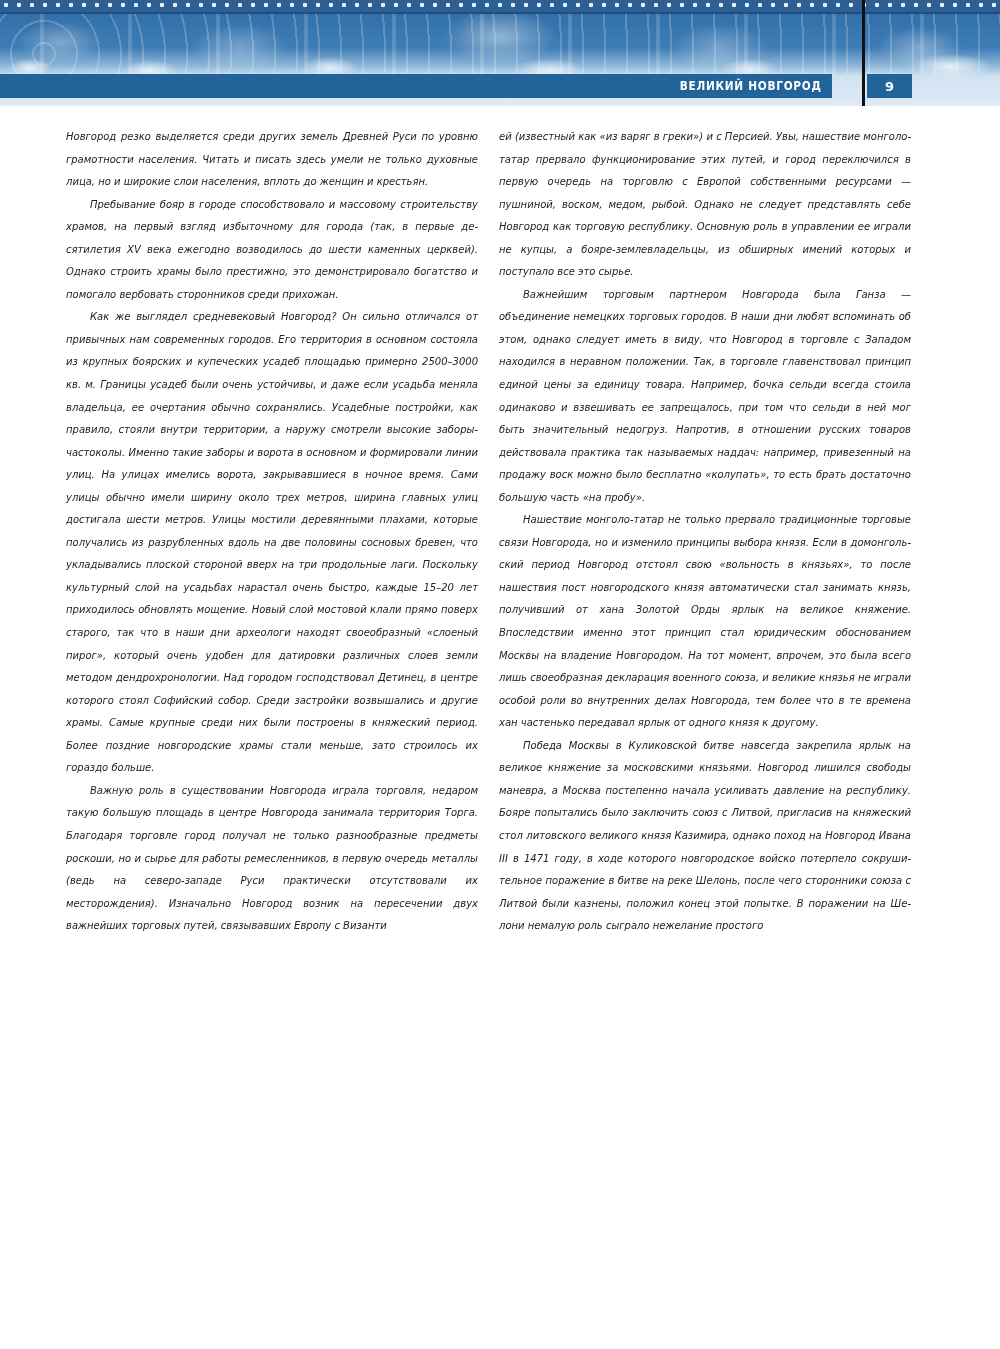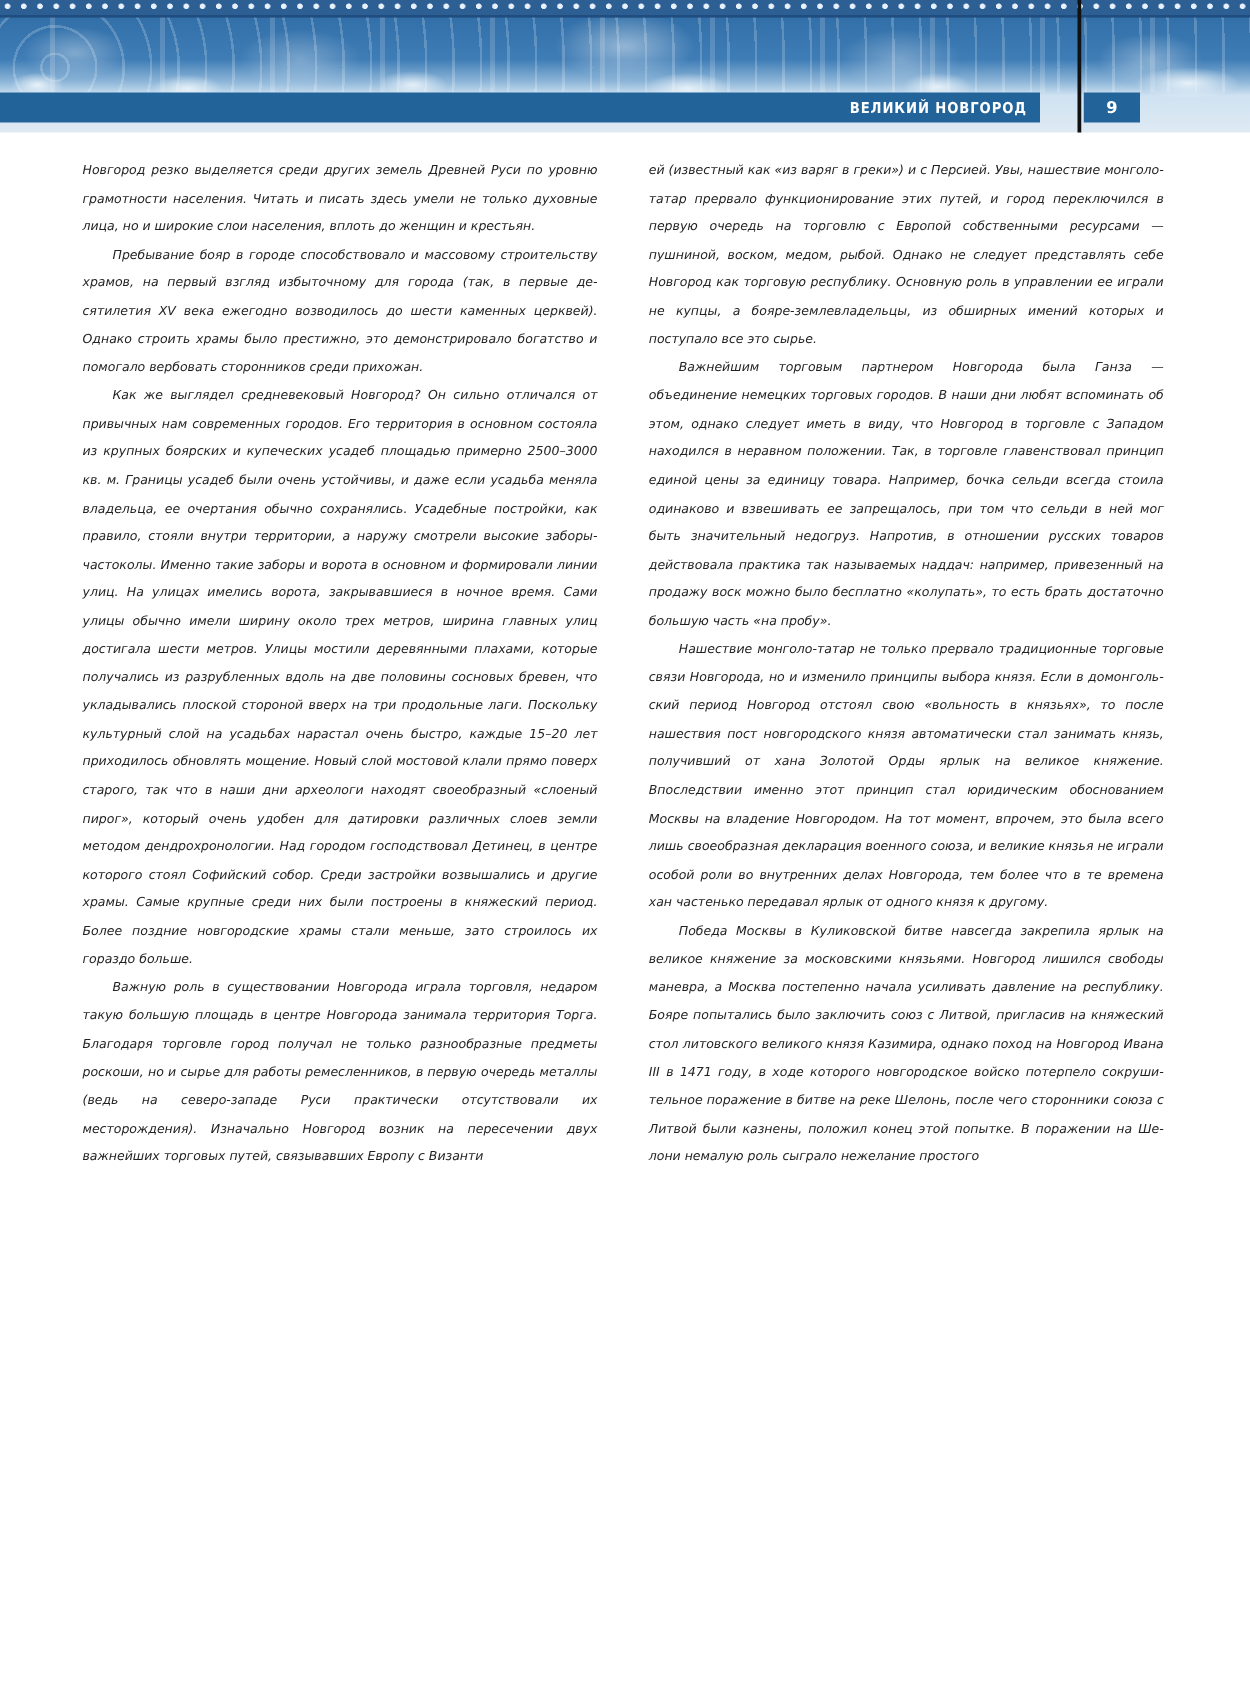--- a/index.html
+++ b/index.html
@@ -76,21 +76,21 @@
       position: absolute; top: 126px; width: 412px;
       font-family: "DejaVu Sans", sans-serif;
       font-size: 10px;
       line-height: 22.55px;
       color: #222222;
       text-align: justify;
       hyphens: manual;
       font-style: italic;
     }
     .col-left { left: 66px; }
-    .col-right { left: 499px; margin-left: 20px; }
+    .col-right { left: 499px; }
     .column p { margin: 0; text-indent: 0; }
     .column p.indent { text-indent: 24px; }
   </style>
 </head>
 <body>
 
 <div class="banner">
   <div class="banner-beads"></div>
   <div class="banner-scroll"></div>
   <div class="banner-frost"></div>

